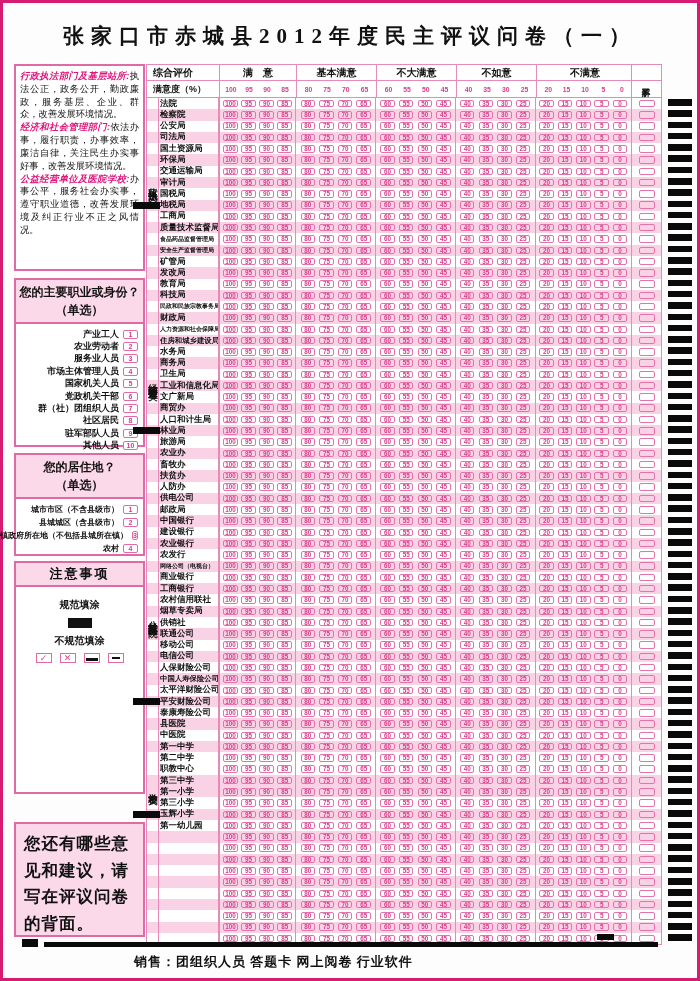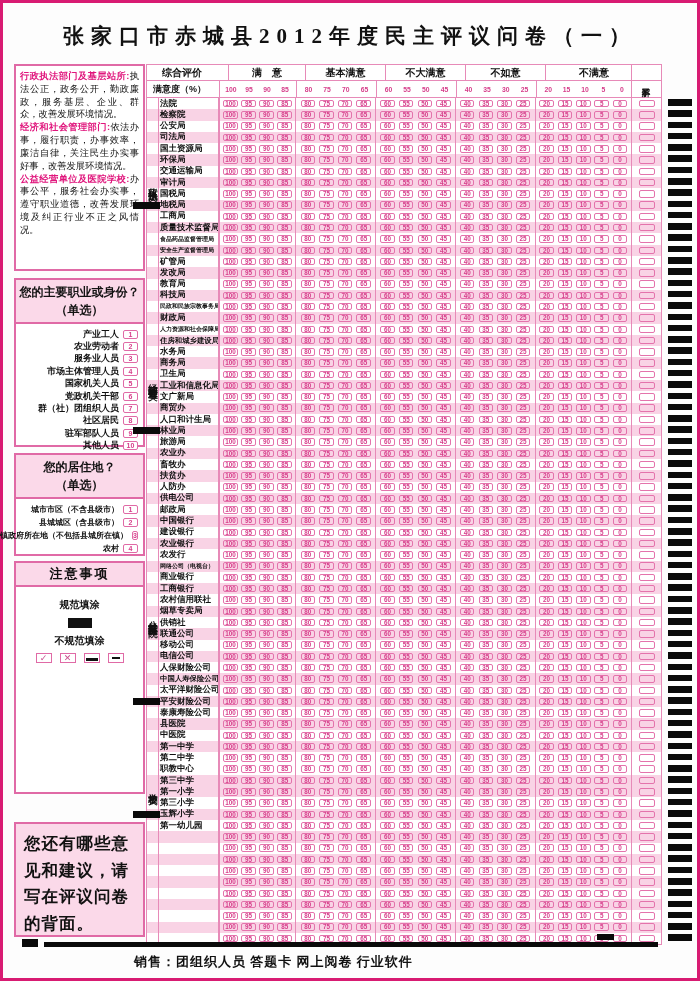--- a/index.html
+++ b/index.html
@@ -17,21 +17,21 @@
   }
   
   .sbox { position:absolute; left:14px; width:131px; border:2px solid #e06aa6; background:#fff; }
   .sbox-head {
     background:#fbd9e9; border-bottom:2px solid #e06aa6; text-align:center;
     font-weight:bold; color:#111; padding:3px 1px;
   }
   #eval-box { top:64px; height:207px; }
   #eval-box .sbox-head { font-size:16px; letter-spacing:3px; }
   .eval-body { padding:4px 4px; font-size:9.3px; line-height:1.38; text-align:justify; }
-  .eval-head-inline { color:#e0157c; font-weight:bold; }
+  .eval-head-inline { color:#e0157c; font-weight:bold;font-style:italic; }
   #occ-box { top:278px; height:169px; }
   #occ-box .sbox-head, #res-box .sbox-head { font-size:12px; line-height:1.5; }
   .opt-body { padding:4px 5px 2px 2px; }
   .opt-row { display:flex; justify-content:flex-end; align-items:center; height:12.4px; }
   .opt-label { font-size:9px; font-weight:bold; margin-right:4px; white-space:nowrap; }
   .opt-bubble {
     width:15px; height:9px; border:1px solid #e06aa6; border-radius:2px;
     font-size:7px; line-height:7px; text-align:center; color:#d63d8a; font-weight:bold;
     background:#fff;
   }
@@ -199,21 +199,21 @@
     </div>
   </div>
 </div>
 
 <div class="sbox" id="sugg-box">
   <div class="sugg-text">您还有哪些意见和建议，请写在评议问卷的背面。</div>
 </div>
 
 <div class="omr" id="omr-table">
   <div class="hrow hrow1" id="header-row1">
-      <div class="hcell" style="width: 72px; margin-left: 9px;">综合评价</div>
+      <div class="hcell" style="width: 72px;">综合评价</div>
       <div class="hcell" style="width: 77px;">满　意</div>
       <div class="hcell" style="width: 80px;">基本满意</div>
       <div class="hcell" style="width: 80px;">不大满意</div>
       <div class="hcell" style="width: 80px;">不如意</div>
       <div class="hcell" style="width: 97px;">不满意</div>
     </div>
   <div class="hrow hrow2" id="header-row2">
       <div class="hcell" style="width: 72px; font-size: 9px;">满意度（%）</div>
       <div class="cell-grp" style="width: 77px;">
         <span class="hnum">100</span>

